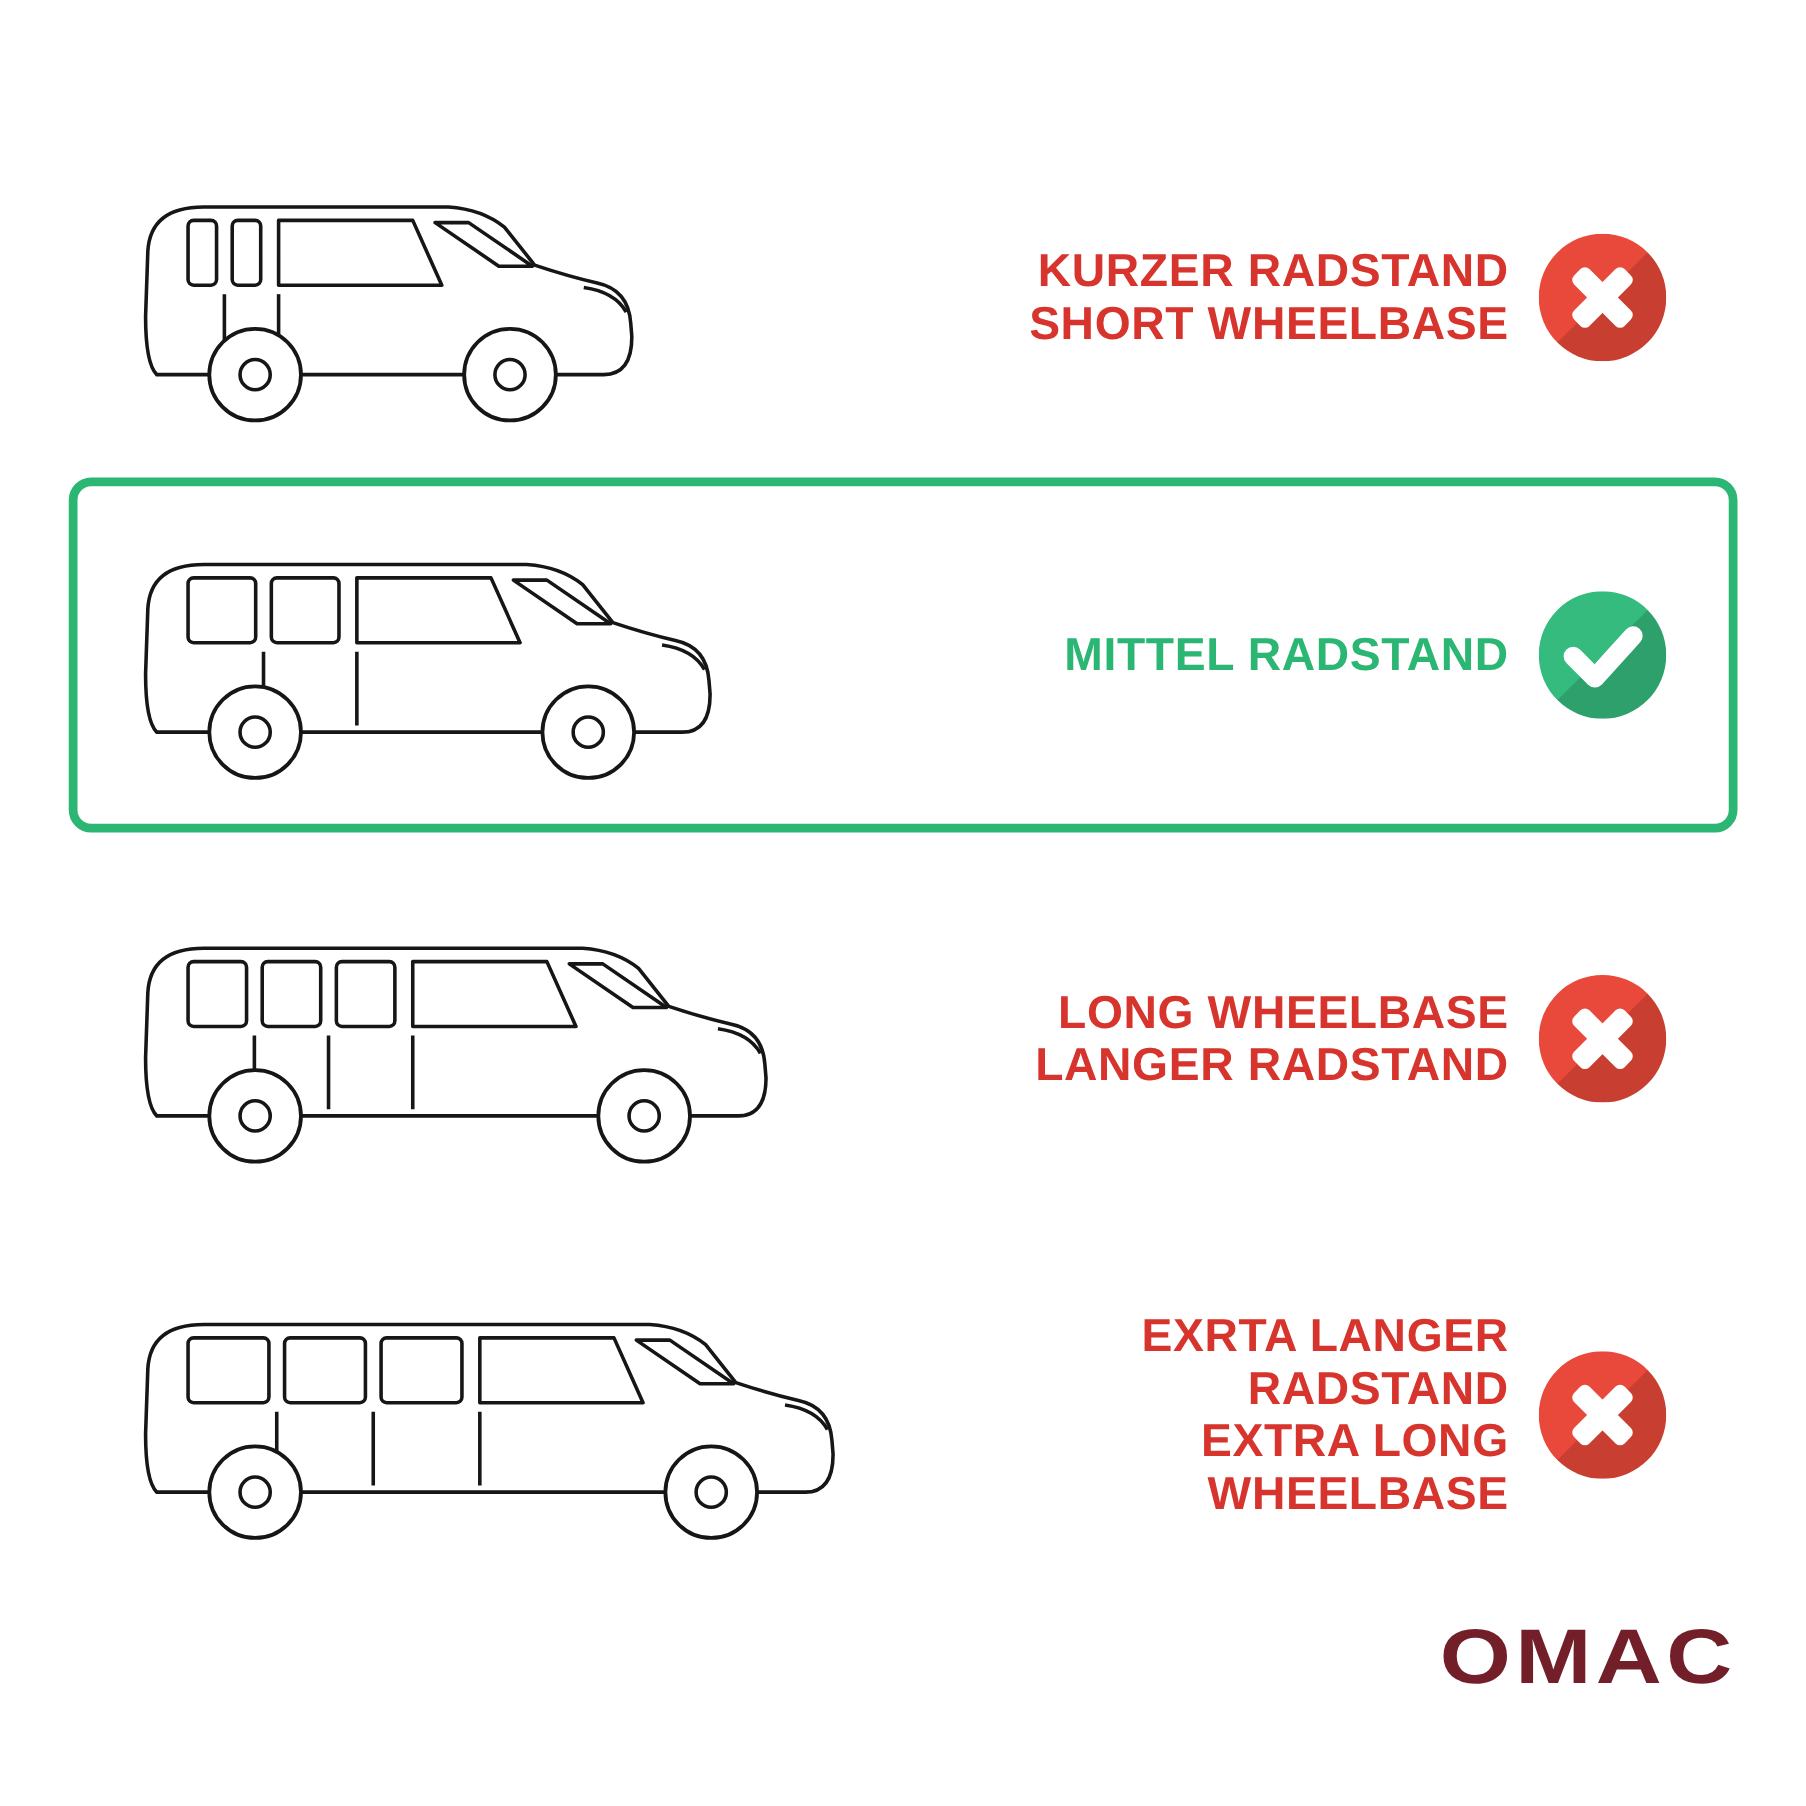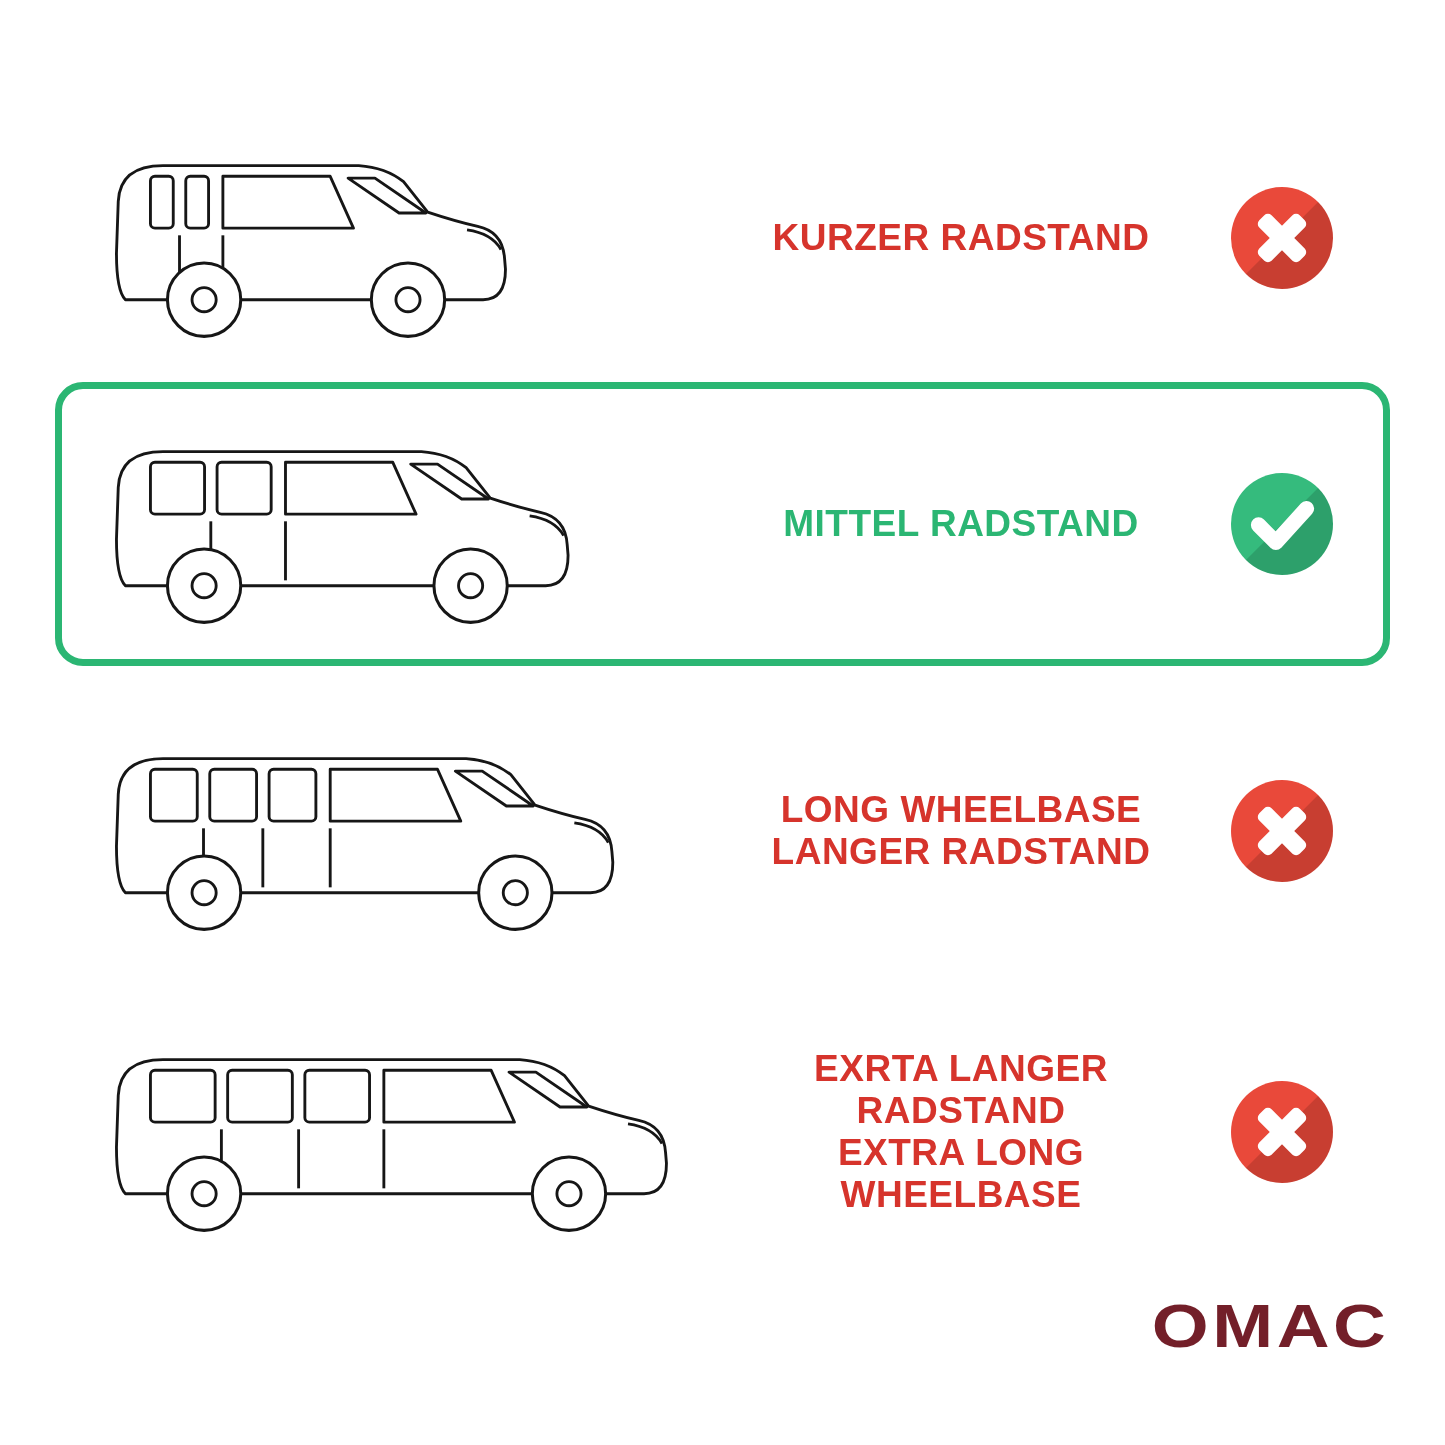--- a/index.html
+++ b/index.html
@@ -4,25 +4,25 @@
 <style>
   html,body{margin:0;padding:0}
   body{
     width:1445px;height:1445px;background:#ffffff;
     font-family:"Liberation Sans",sans-serif;overflow:hidden;
   }
   .canvas{position:relative;width:1445px;height:1445px;padding-top:112px;box-sizing:border-box}
   .row{display:flex;align-items:center;padding:0 88px 0 95px}
   .row-1{height:252px;margin-bottom:18px}
   .row-2{height:270px;margin:0 55px 36px;padding:0 26px 0 33px;
-         border:7px solid #2bb673;border-radius:28px}
+         border:7px solid #2bb673;border-radius:18px}
   .row-3{height:258px;margin-bottom:28px}
   .row-4{height:288px}
   .van-wrap{flex:0 0 620px;width:620px;display:flex;align-items:center}
-  .labels{flex:1;text-align:center;font-weight:bold;font-size:37px;
+  .labels{flex:1;text-align:right;font-weight:bold;font-size:37px;
           line-height:1.13;letter-spacing:.5px;text-transform:uppercase}
   .labels-red{color:#d6342c}
   .labels-green{color:#2bb673}
   .mark{flex:0 0 150px;display:flex;justify-content:center;align-items:center}
   .logo{position:absolute;right:56px;top:1290px;font-size:62px;font-weight:bold;
         color:#731f29;letter-spacing:3px;transform:scaleX(1.18);transform-origin:right center}
 </style>
 </head>
 <body>
 
@@ -40,20 +40,21 @@
           <line x1="143" y1="120" x2="143" y2="186" stroke="#161616" stroke-width="3.2"></line>
           <path d="M 416 114 Q 444 118 454 136" fill="none" stroke="#161616" stroke-width="3.2"></path>
           <circle cx="122" cy="192" r="41" fill="#fff" stroke="#161616" stroke-width="3.4"></circle>
           <circle cx="122" cy="192" r="13.5" fill="#fff" stroke="#161616" stroke-width="3.2"></circle>
           <circle cx="350" cy="192" r="41" fill="#fff" stroke="#161616" stroke-width="3.4"></circle>
           <circle cx="350" cy="192" r="13.5" fill="#fff" stroke="#161616" stroke-width="3.2"></circle>
         </svg>
       </div>
     <div class="labels labels-red">
       <div>KURZER RADSTAND</div>
+      <div>SHORT WHEELBASE</div>
     </div>
     <div class="mark">
         <svg viewBox="0 0 100 100" width="102" height="102" xmlns="http://www.w3.org/2000/svg">
           <circle cx="50" cy="50" r="50" fill="#e9493a"></circle>
           <path d="M85.36 14.64 A50 50 0 0 1 14.64 85.36 Z" fill="rgba(0,0,0,0.14)"></path>
           <g transform="rotate(45 50 50)" fill="#fff">
             <rect x="22" y="41.5" width="56" height="17" rx="5"></rect>
             <rect x="41.5" y="22" width="17" height="56" rx="5"></rect>
           </g>
         </svg>

